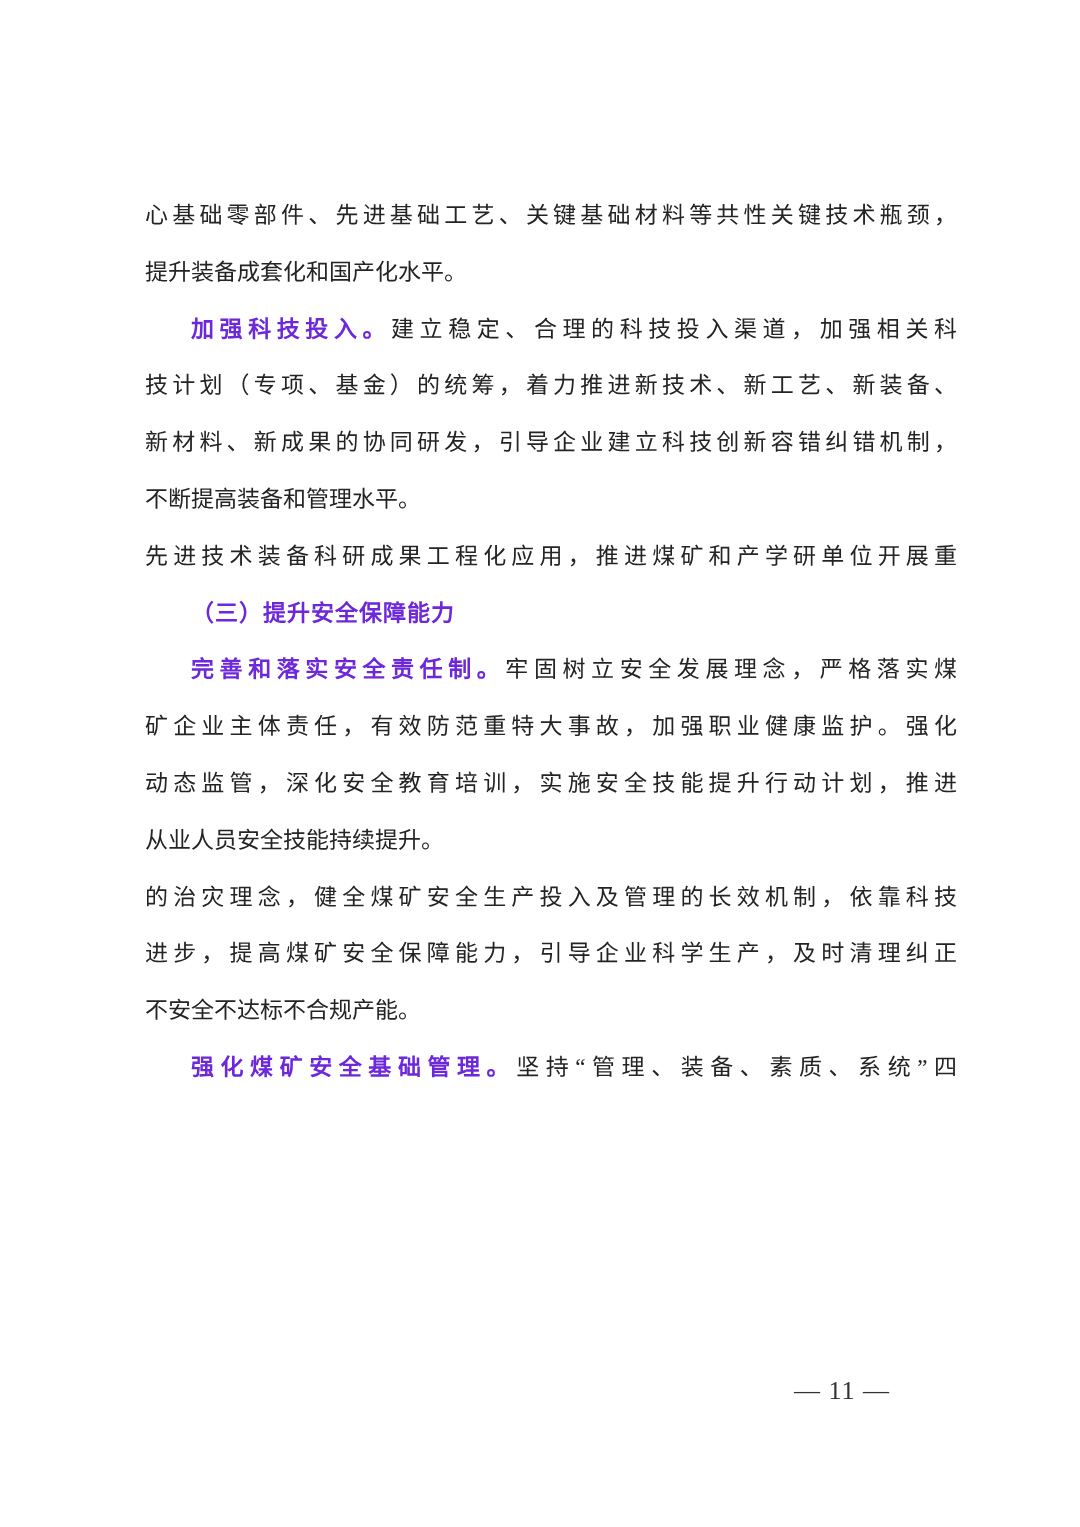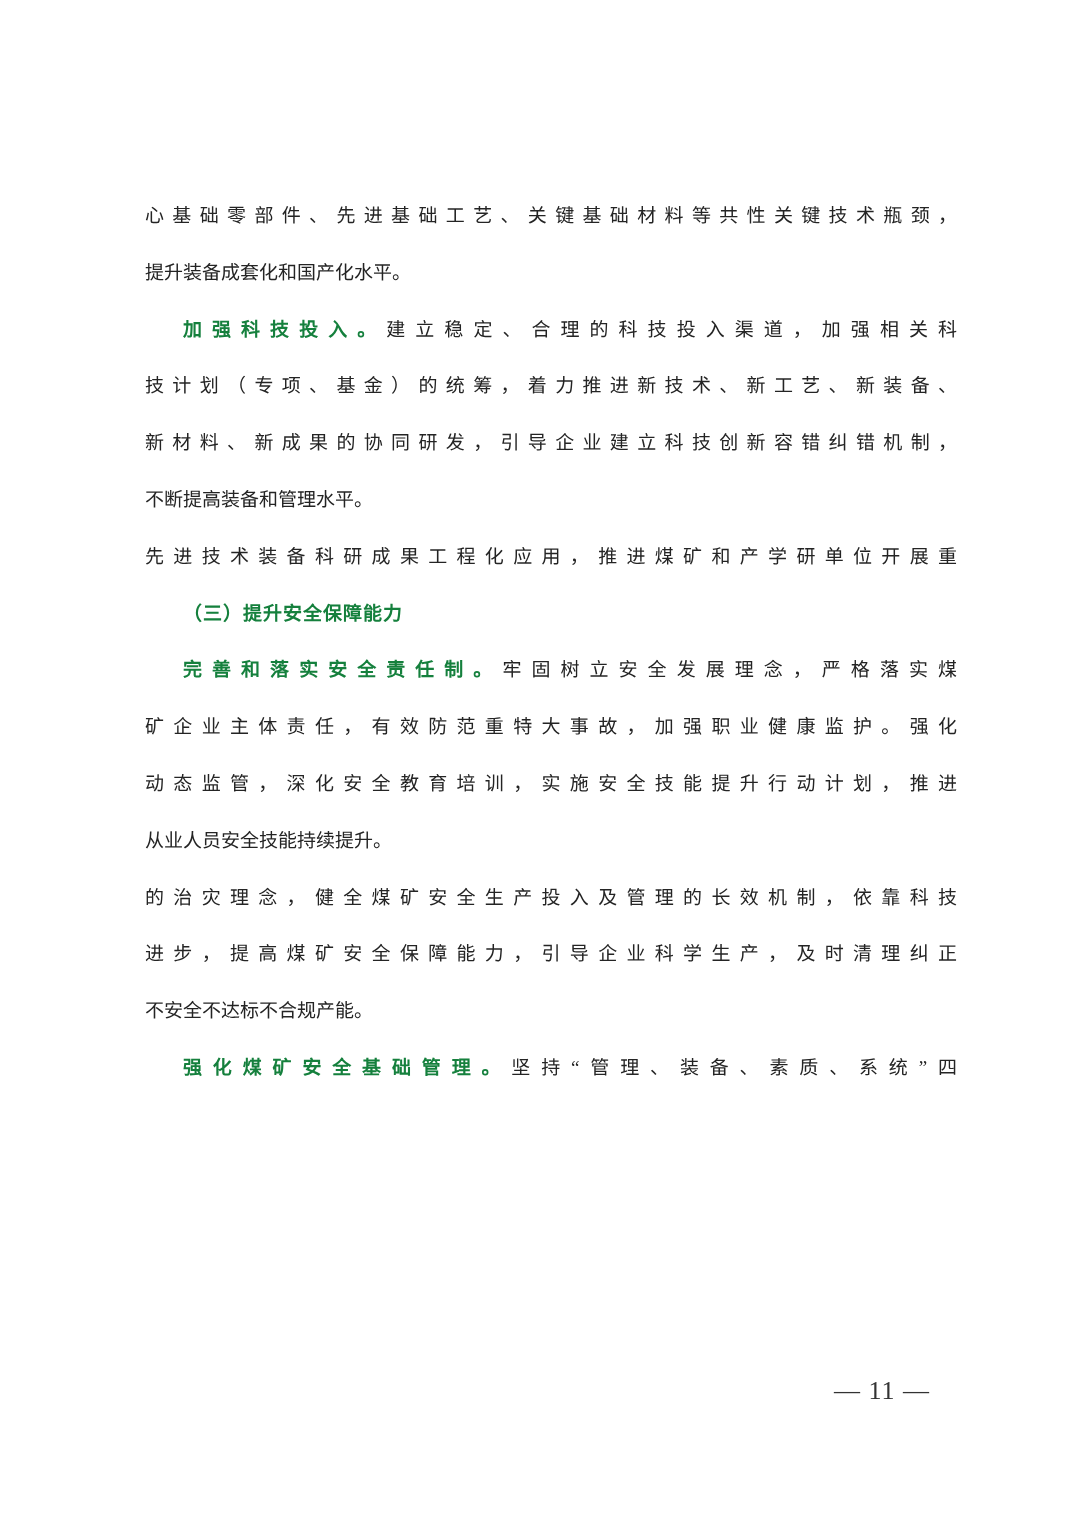--- a/index.html
+++ b/index.html
@@ -18,50 +18,50 @@
   .page {
     position: absolute;
     inset: 0;
     background: #ffffff;
   }
   .text-block {
     position: absolute;
     left: 145px;
     top: 188px;
     width: 812px;
-    font-size: 19px;
+    font-size: 23px;
   }
   .line {
     height: 56.8px;
     line-height: 56.8px;
     text-align: justify;
     text-align-last: justify;
     overflow: visible;
   }
   .line.end {
     text-align: right;
     text-align-last: left;
   }
   .line.indent {
     text-indent: 2em;
   }
   .lead {
     font-weight: 700;
-    color: #15803d;
+    color: #6d28d9;
   }
   .body-seg {
     font-weight: 400;
   }
   .heading .lead {
     letter-spacing: 1px;
   }
   .page-number {
     position: absolute;
     top: 1376px;
-    left: 834px;
+    left: 794px;
     width: 130px;
     font-size: 26px;
     line-height: 30px;
     color: #333333;
     letter-spacing: 1px;
     white-space: nowrap;
   }
 </style>
 </head>
 <body>

